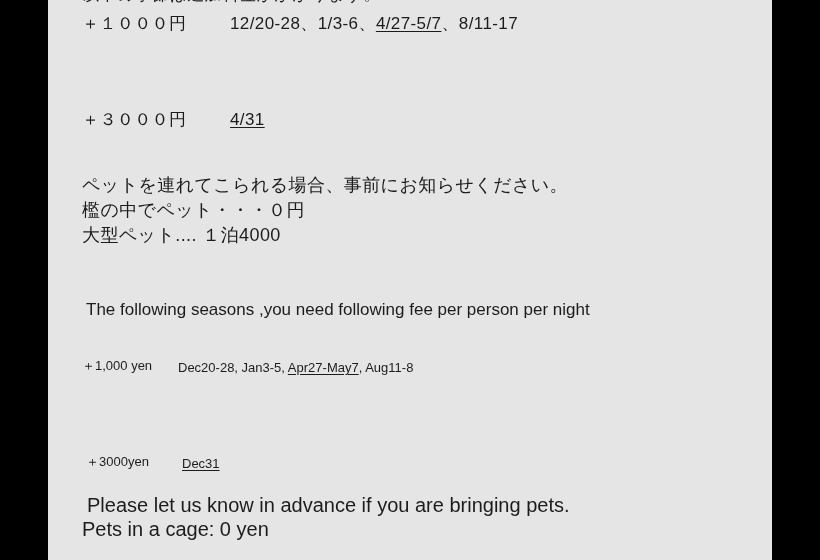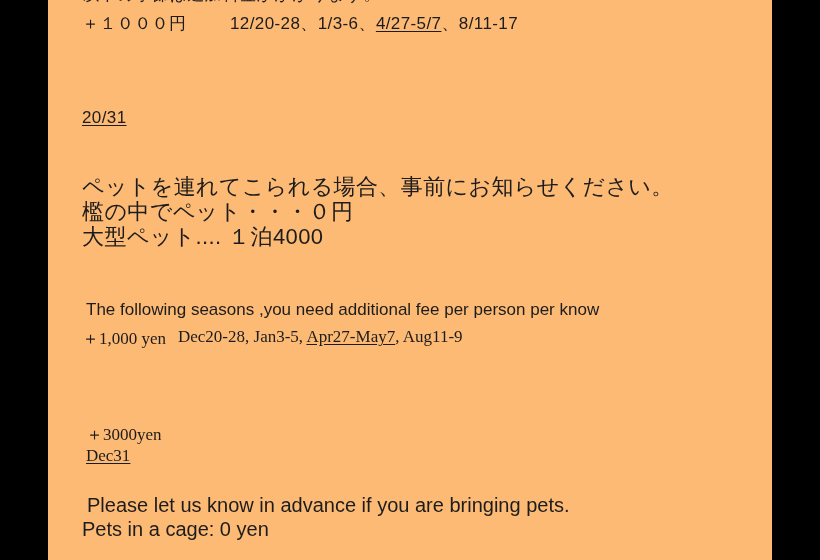--- a/index.html
+++ b/index.html
@@ -12,21 +12,21 @@
     height: 560px;
     overflow: hidden;
     font-family: "Liberation Sans", sans-serif;
   }
   .page {
     position: absolute;
     left: 48px;
     top: 0;
     width: 724px;
     height: 560px;
-    background: #fdba74;
+    background: #e5e5e5;
     overflow: hidden;
   }
   .content {
     position: absolute;
     left: 34px;
     top: -14px;
     width: 660px;
     color: #1c1c1c;
   }
   .line {
@@ -57,36 +57,35 @@
   }
   .u {
     text-decoration: underline;
     text-underline-offset: 2px;
   }
   .jp-para {
     margin-top: 20px;
   }
   .jp-para .line {
     height: 25px;
-    font-size: 22px;
+    font-size: 18px;
   }
   
   .en {
     margin-top: 50px;
     font-size: 17px;
   }
   .en .line {
     height: 24px;
   }
   .en-fee-row {
     display: flex;
-    align-items: flex-start;
+    align-items: flex-end;
     height: 48px;
-    font-size: 17px;
-    font-family: Liberation Serif, serif;
+    font-size: 13px;
   }
   .en-fee-amount {
     width: 96px;
     white-space: pre;
   }
   .en-fee-dates {
     white-space: pre;
   }
   .en-para {
     margin-top: 24px;
@@ -107,42 +106,43 @@
 
       <div class="fee-row">
         <span class="fee-amount">＋１０００円</span>
         <span class="fee-dates"><span>12/20-28、1/3-6、</span><span class="u">4/27-5/7</span><span>、8/11-17</span></span>
       </div>
 
       <div class="fee-row">
       </div>
 
       <div class="fee-row">
-        <span class="fee-dates"><span></span><span class="u">20/31</span><span></span></span>
+        <span class="fee-amount">＋３０００円</span>
+        <span class="fee-dates"><span></span><span class="u">4/31</span><span></span></span>
       </div>
 
       <div class="jp-para">
         <div class="line">ペットを連れてこられる場合、事前にお知らせください。</div>
         <div class="line">檻の中でペット・・・０円</div>
         <div class="line">大型ペット.... １泊4000</div>
       </div>
     </div>
 
     <div class="en">
-      <div class="line" style="height:26px; padding-left:4px;">The following seasons ,you need additional fee per person per know</div>
+      <div class="line" style="height:26px; padding-left:4px;">The following seasons ,you need following fee per person per night</div>
 
       <div class="en-fee-row">
         <span class="en-fee-amount">＋1,000 yen</span>
-        <span class="en-fee-dates"><span>Dec20-28, Jan3-5, </span><span class="u">Apr27-May7</span><span>, Aug11-9</span></span>
+        <span class="en-fee-dates"><span>Dec20-28, Jan3-5, </span><span class="u">Apr27-May7</span><span>, Aug11-8</span></span>
       </div>
 
       <div class="en-fee-row" style="padding-left:4px;">
       </div>
 
-      <div class="en-fee-row" style="padding-left:4px;flex-direction:column;">
+      <div class="en-fee-row" style="padding-left:4px;">
         <span class="en-fee-amount">＋3000yen</span>
         <span class="en-fee-dates"><span></span><span class="u">Dec31</span><span></span></span>
       </div>
 
       <div class="en-para">
         <div class="line" style="padding-left:5px;">Please let us know in advance if you are bringing pets.</div>
         <div class="line">Pets in a cage: 0 yen</div>
 
       </div>
     </div>

